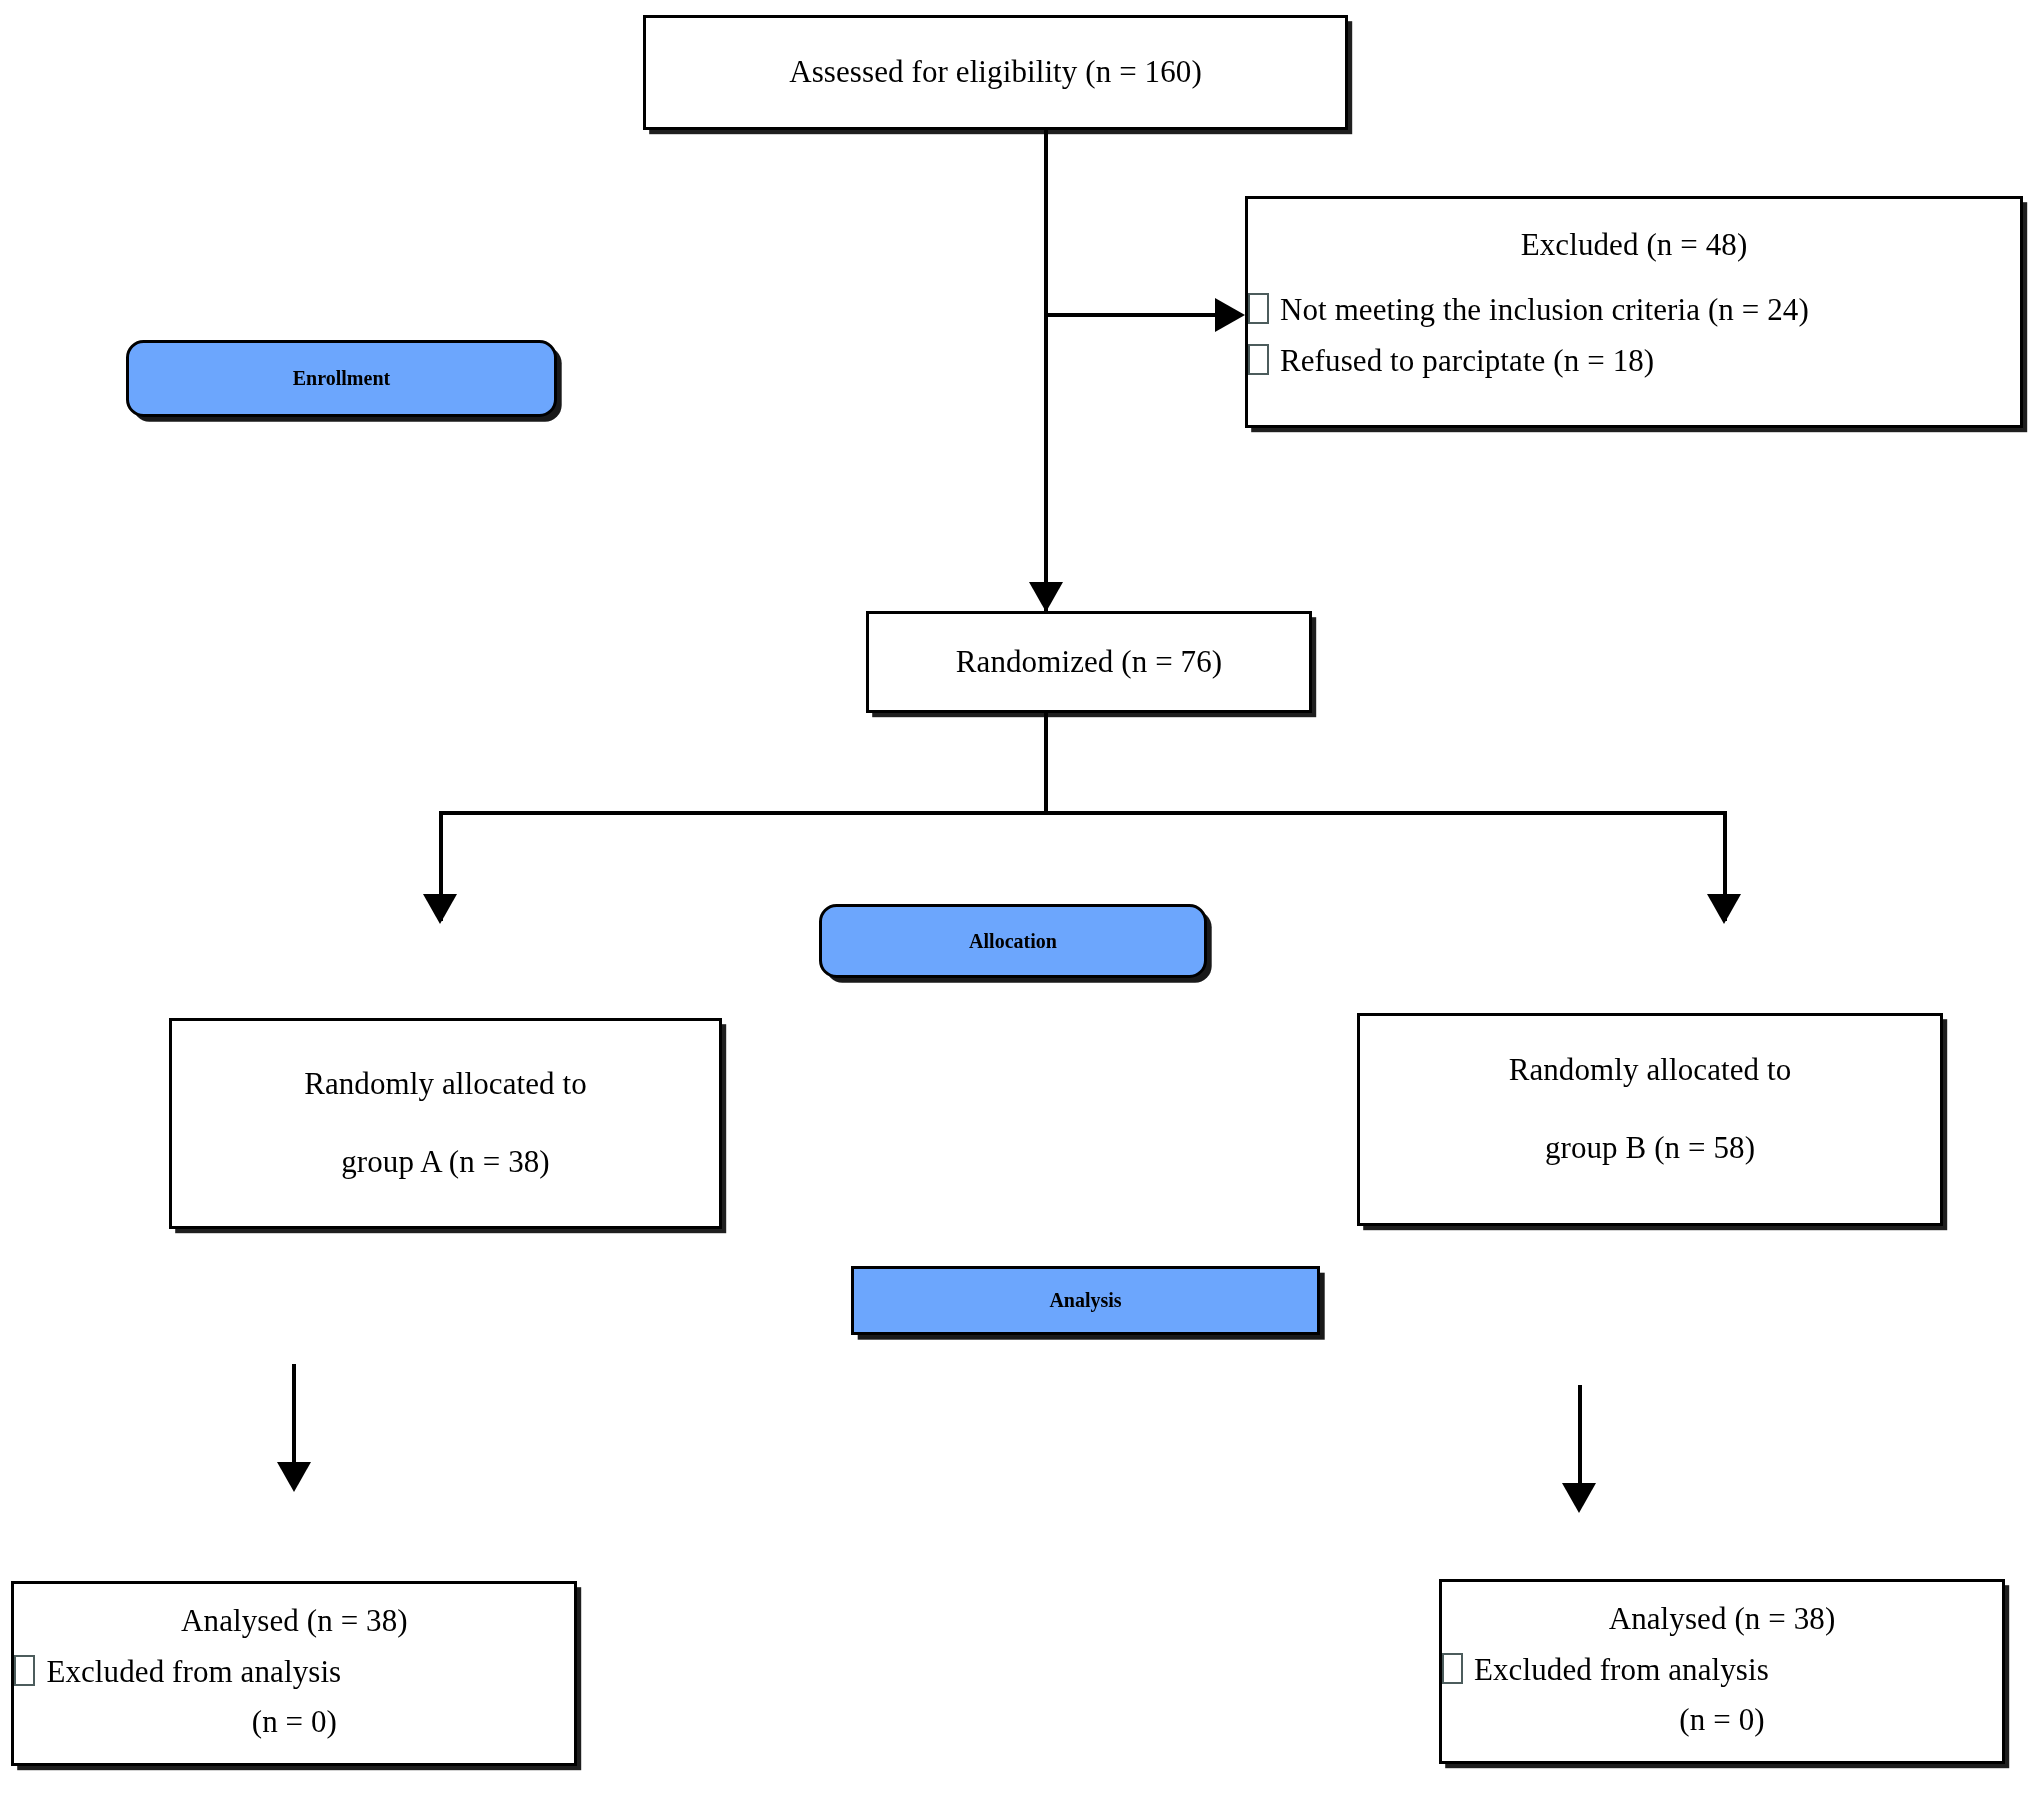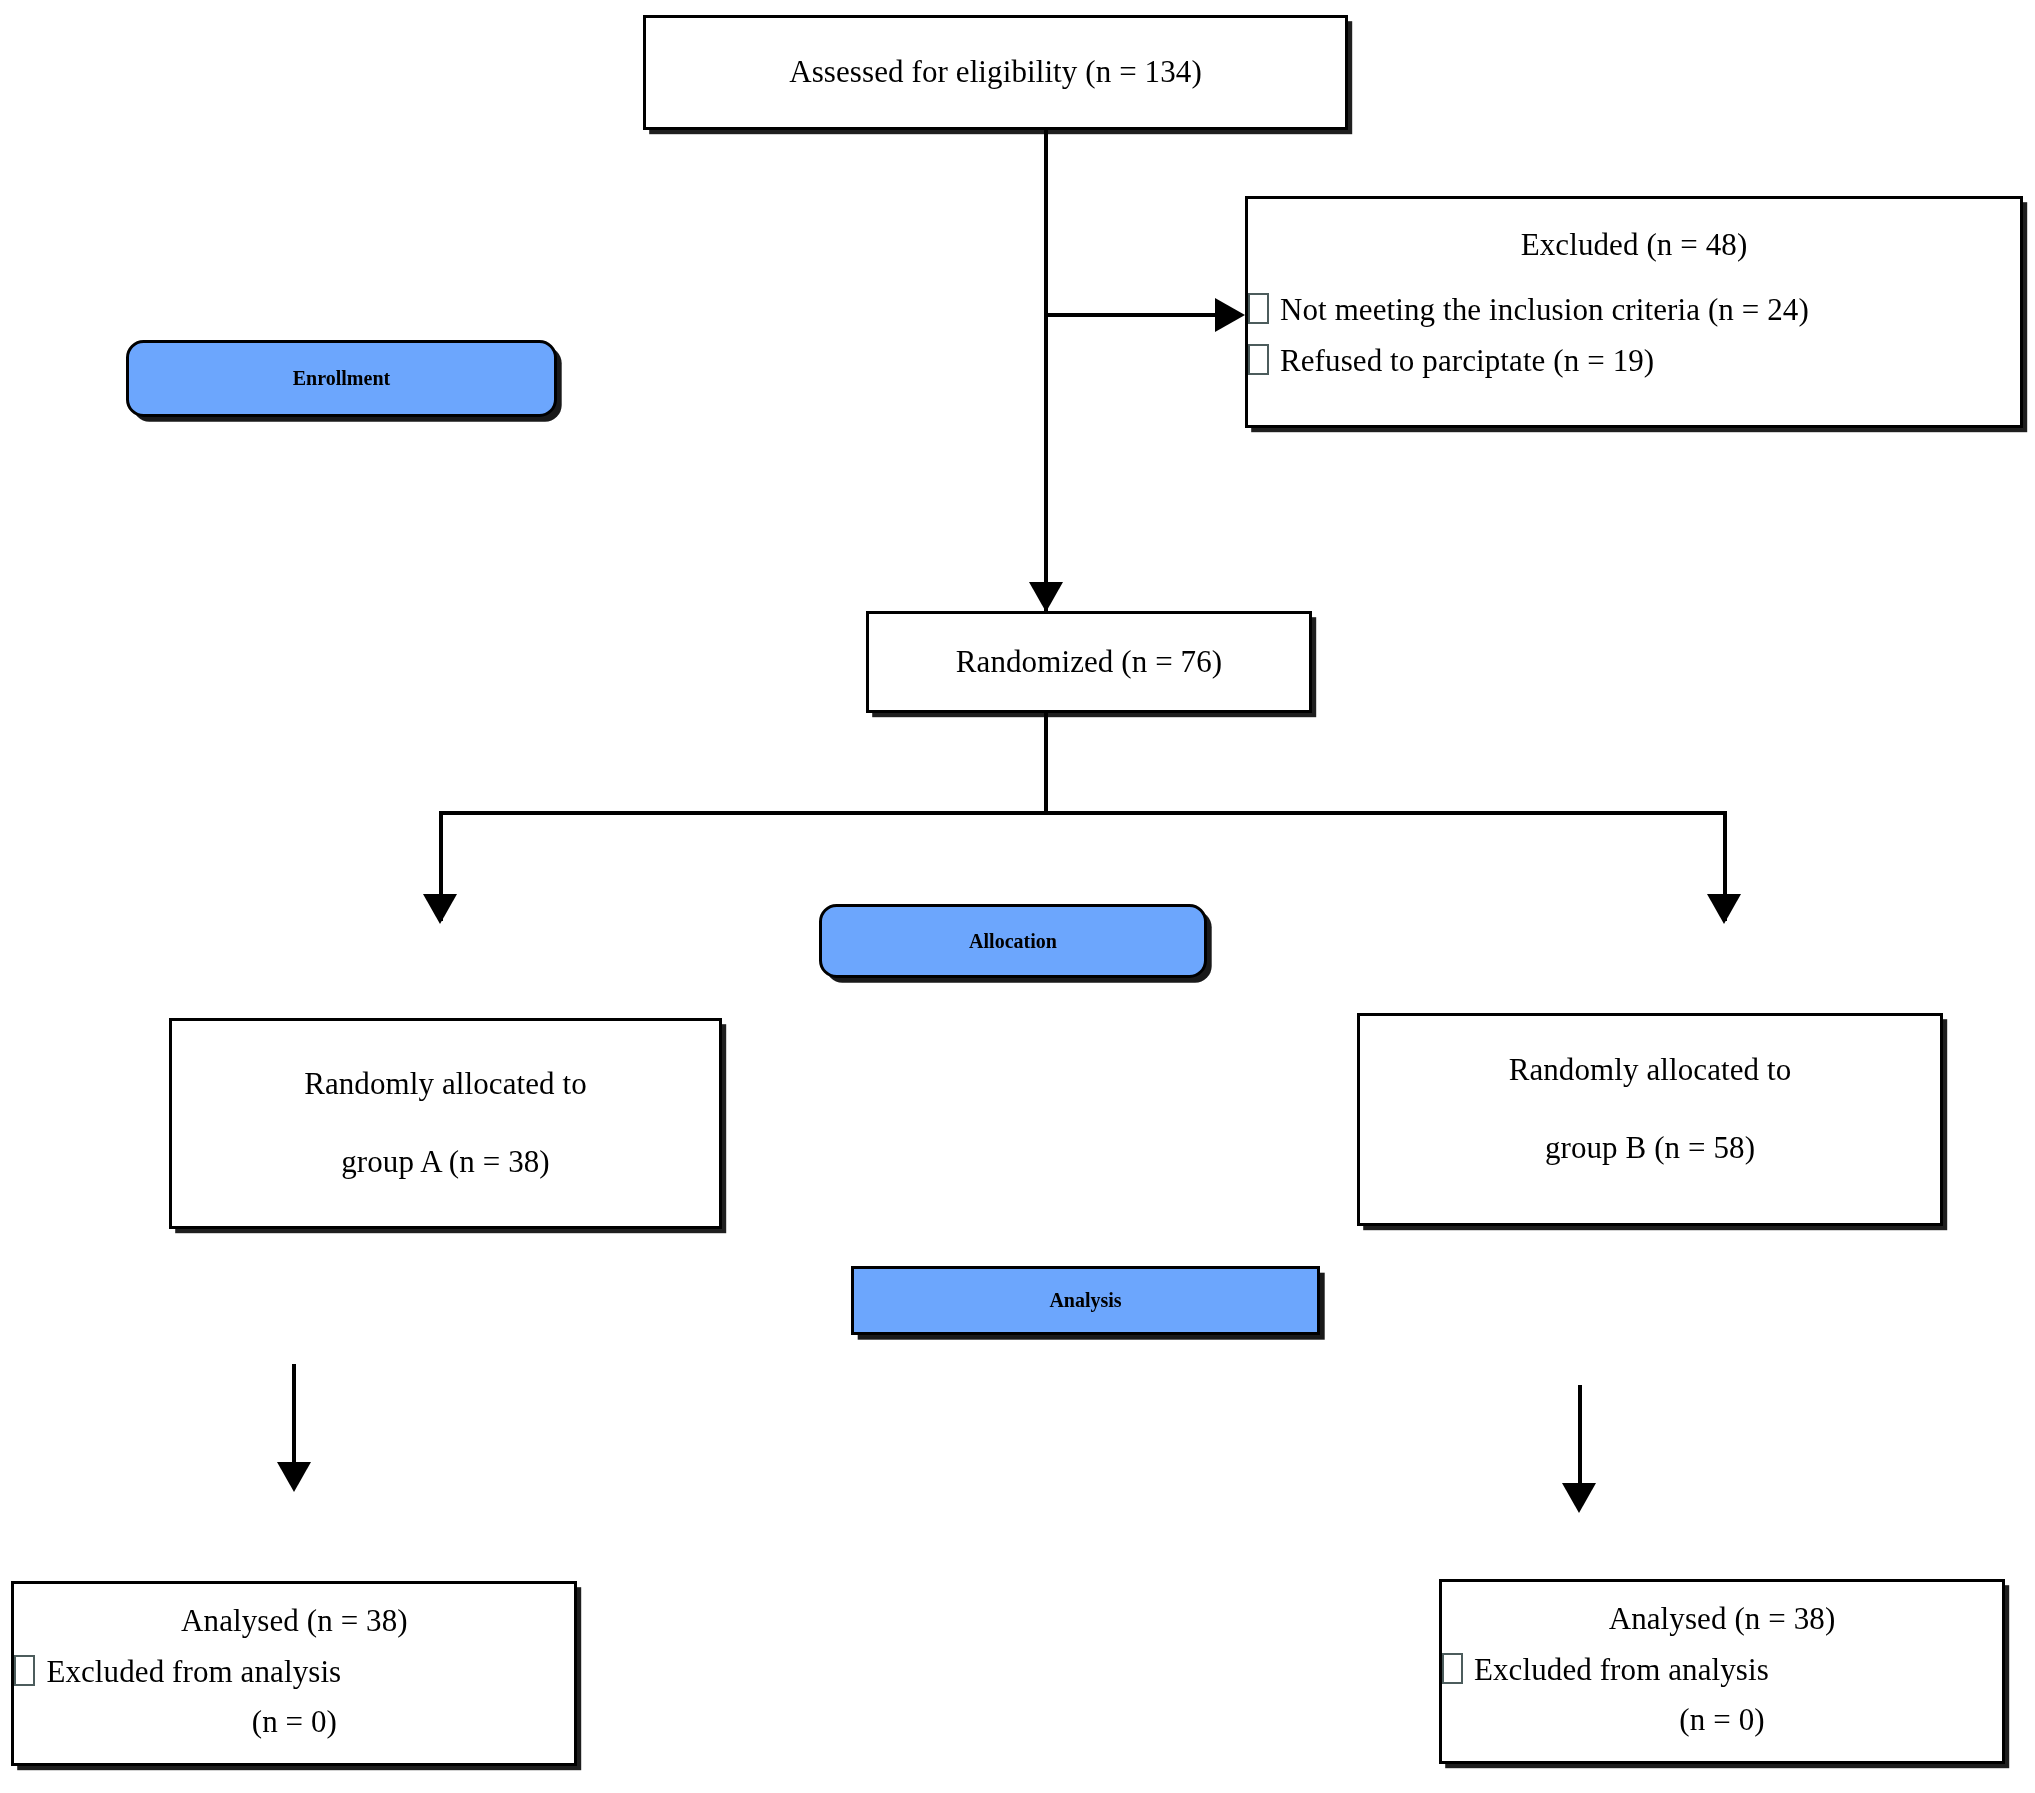--- a/index.html
+++ b/index.html
@@ -104,38 +104,38 @@
 </head>
 <body>
 
 <div id="stage">
 
   <div class="node banner rounded" style="left:126px; top:340px; width:431px; height:77px;">
     <span class="line">Enrollment</span>
   </div>
 
   <div class="node box" style="left:643px; top:14.5px; width:705px; height:115px;">
-    <span class="line">Assessed for eligibility (n = 134)</span>
+    <span class="line">Assessed for eligibility (n = 160)</span>
   </div>
 
   <div class="vline" style="left:1044px; top:130px; height:483px;"></div>
   <div class="arrow-down" style="left:1029px; top:582px;"></div>
 
   <div class="hline" style="left:1046px; top:313px; width:171px;"></div>
   <div class="arrow-right" style="left:1215px; top:298px;"></div>
 
   <div class="node box" style="left:1245px; top:196px; width:778px; height:232px; justify-content:flex-start; padding-top:30px;">
     <span class="line">Excluded (n = 48)</span>
     <div class="gap-md"></div>
     <span class="line bullet">
       <span class="cbox"></span><span>Not meeting the inclusion criteria (n = 24)</span>
     </span>
     <div class="gap-sm"></div>
     <span class="line bullet">
-      <span class="cbox"></span><span>Refused to parciptate (n = 19)</span>
+      <span class="cbox"></span><span>Refused to parciptate (n = 18)</span>
     </span>
   </div>
 
   <div class="node box" style="left:866px; top:611px; width:446px; height:102px;">
     <span class="line">Randomized (n = 76)</span>
   </div>
 
   <div class="vline" style="left:1044px; top:713px; height:100px;"></div>
   <div class="hline" style="left:439px; top:811px; width:1288px;"></div>
   <div class="vline" style="left:439px; top:811px; height:110px;"></div>

